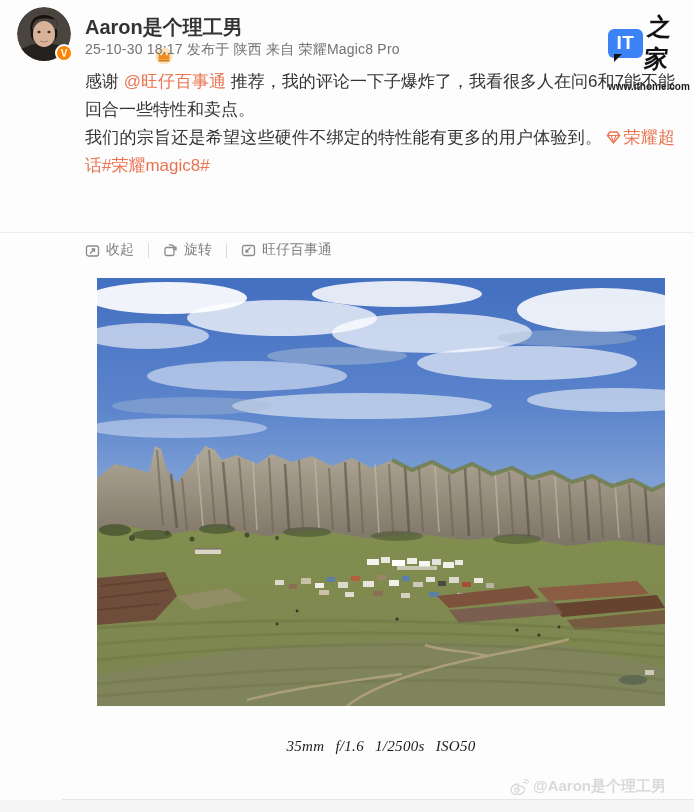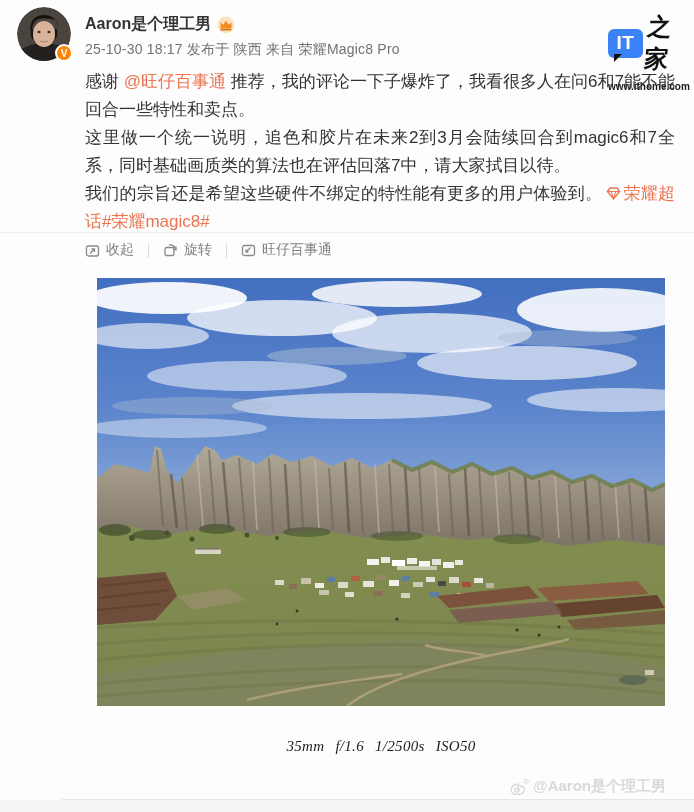--- a/index.html
+++ b/index.html
@@ -12,22 +12,22 @@
 
   
   .avatar-wrap { position:absolute; left:17px; top:7px; width:54px; height:54px; cursor:pointer; }
   .avatar { width:54px; height:54px; border-radius:50%; overflow:hidden; display:block; }
   .v-badge {
     position:absolute; right:-2px; bottom:-1px; width:18px; height:18px; border-radius:50%;
     background:#ff8200; border:2px solid #fff; color:#fff; font-size:10px; font-weight:bold;
     display:flex; align-items:center; justify-content:center;
   }
   .username {
-    position:absolute; left:85px; top:14px; font-size:16px; font-weight:bold; color:#333;
-    cursor:pointer; display:flex; align-items:center; gap:6px;
+    position:absolute; left:85px; top:14px; font-size:20px; font-weight:bold; color:#333;
+    cursor:pointer; display:flex; align-items:center; gap:6px;flex-direction:column;
   }
   .member-badge { display:inline-block; width:18px; height:18px; }
   .timestamp { position:absolute; left:85px; top:41px; font-size:14px; color:#737373; letter-spacing:.2px; }
 
   
   .site-logo { position:absolute; left:608px; top:11px; width:84px; }
   .logo-row { display:flex; align-items:center; gap:3px; }
   .logo-box {
     width:36px; height:29px; background:#3b82f6; color:#fff; border-radius:6px;
     display:flex; align-items:center; justify-content:center;
@@ -104,21 +104,20 @@
   <div class="site-logo">
     <div class="logo-row">
       <div class="logo-box">IT</div>
       <div class="logo-zhijia">之家</div>
     </div>
     <div class="logo-url">www.ithome.com</div>
   </div>
 
   <div class="post-text">
     <p><span>感谢 </span><span class="link-orange">@旺仔百事通</span><span> 推荐，我的评论一下子爆炸了，我看很多人在问6和7能不能回合一些特性和卖点。</span></p>
-    <p>这里做一个统一说明，追色和胶片在未来2到3月会陆续回合到magic6和7全系，同时基础画质类的算法也在评估回落7中，请大家拭目以待。</p>
     <p><span>我们的宗旨还是希望这些硬件不绑定的特性能有更多的用户体验到。</span><span class="link-orange"><svg class="topic-icon" viewBox="0 0 15 15">
             <path d="M4,2 L11,2 L13.6,5.5 L7.5,13 L1.4,5.5 Z" fill="none" stroke="#eb7350" stroke-width="1.4"></path>
             <path d="M1.4,5.5 L13.6,5.5 M5.3,5.5 L7.5,13 L9.7,5.5" fill="none" stroke="#eb7350" stroke-width="1"></path>
           </svg><span>荣耀超话#荣耀magic8#</span></span></p>
   </div>
 
   <div class="divider-top"></div>
 
   <div class="toolbar">
     <div class="tool-btn">

